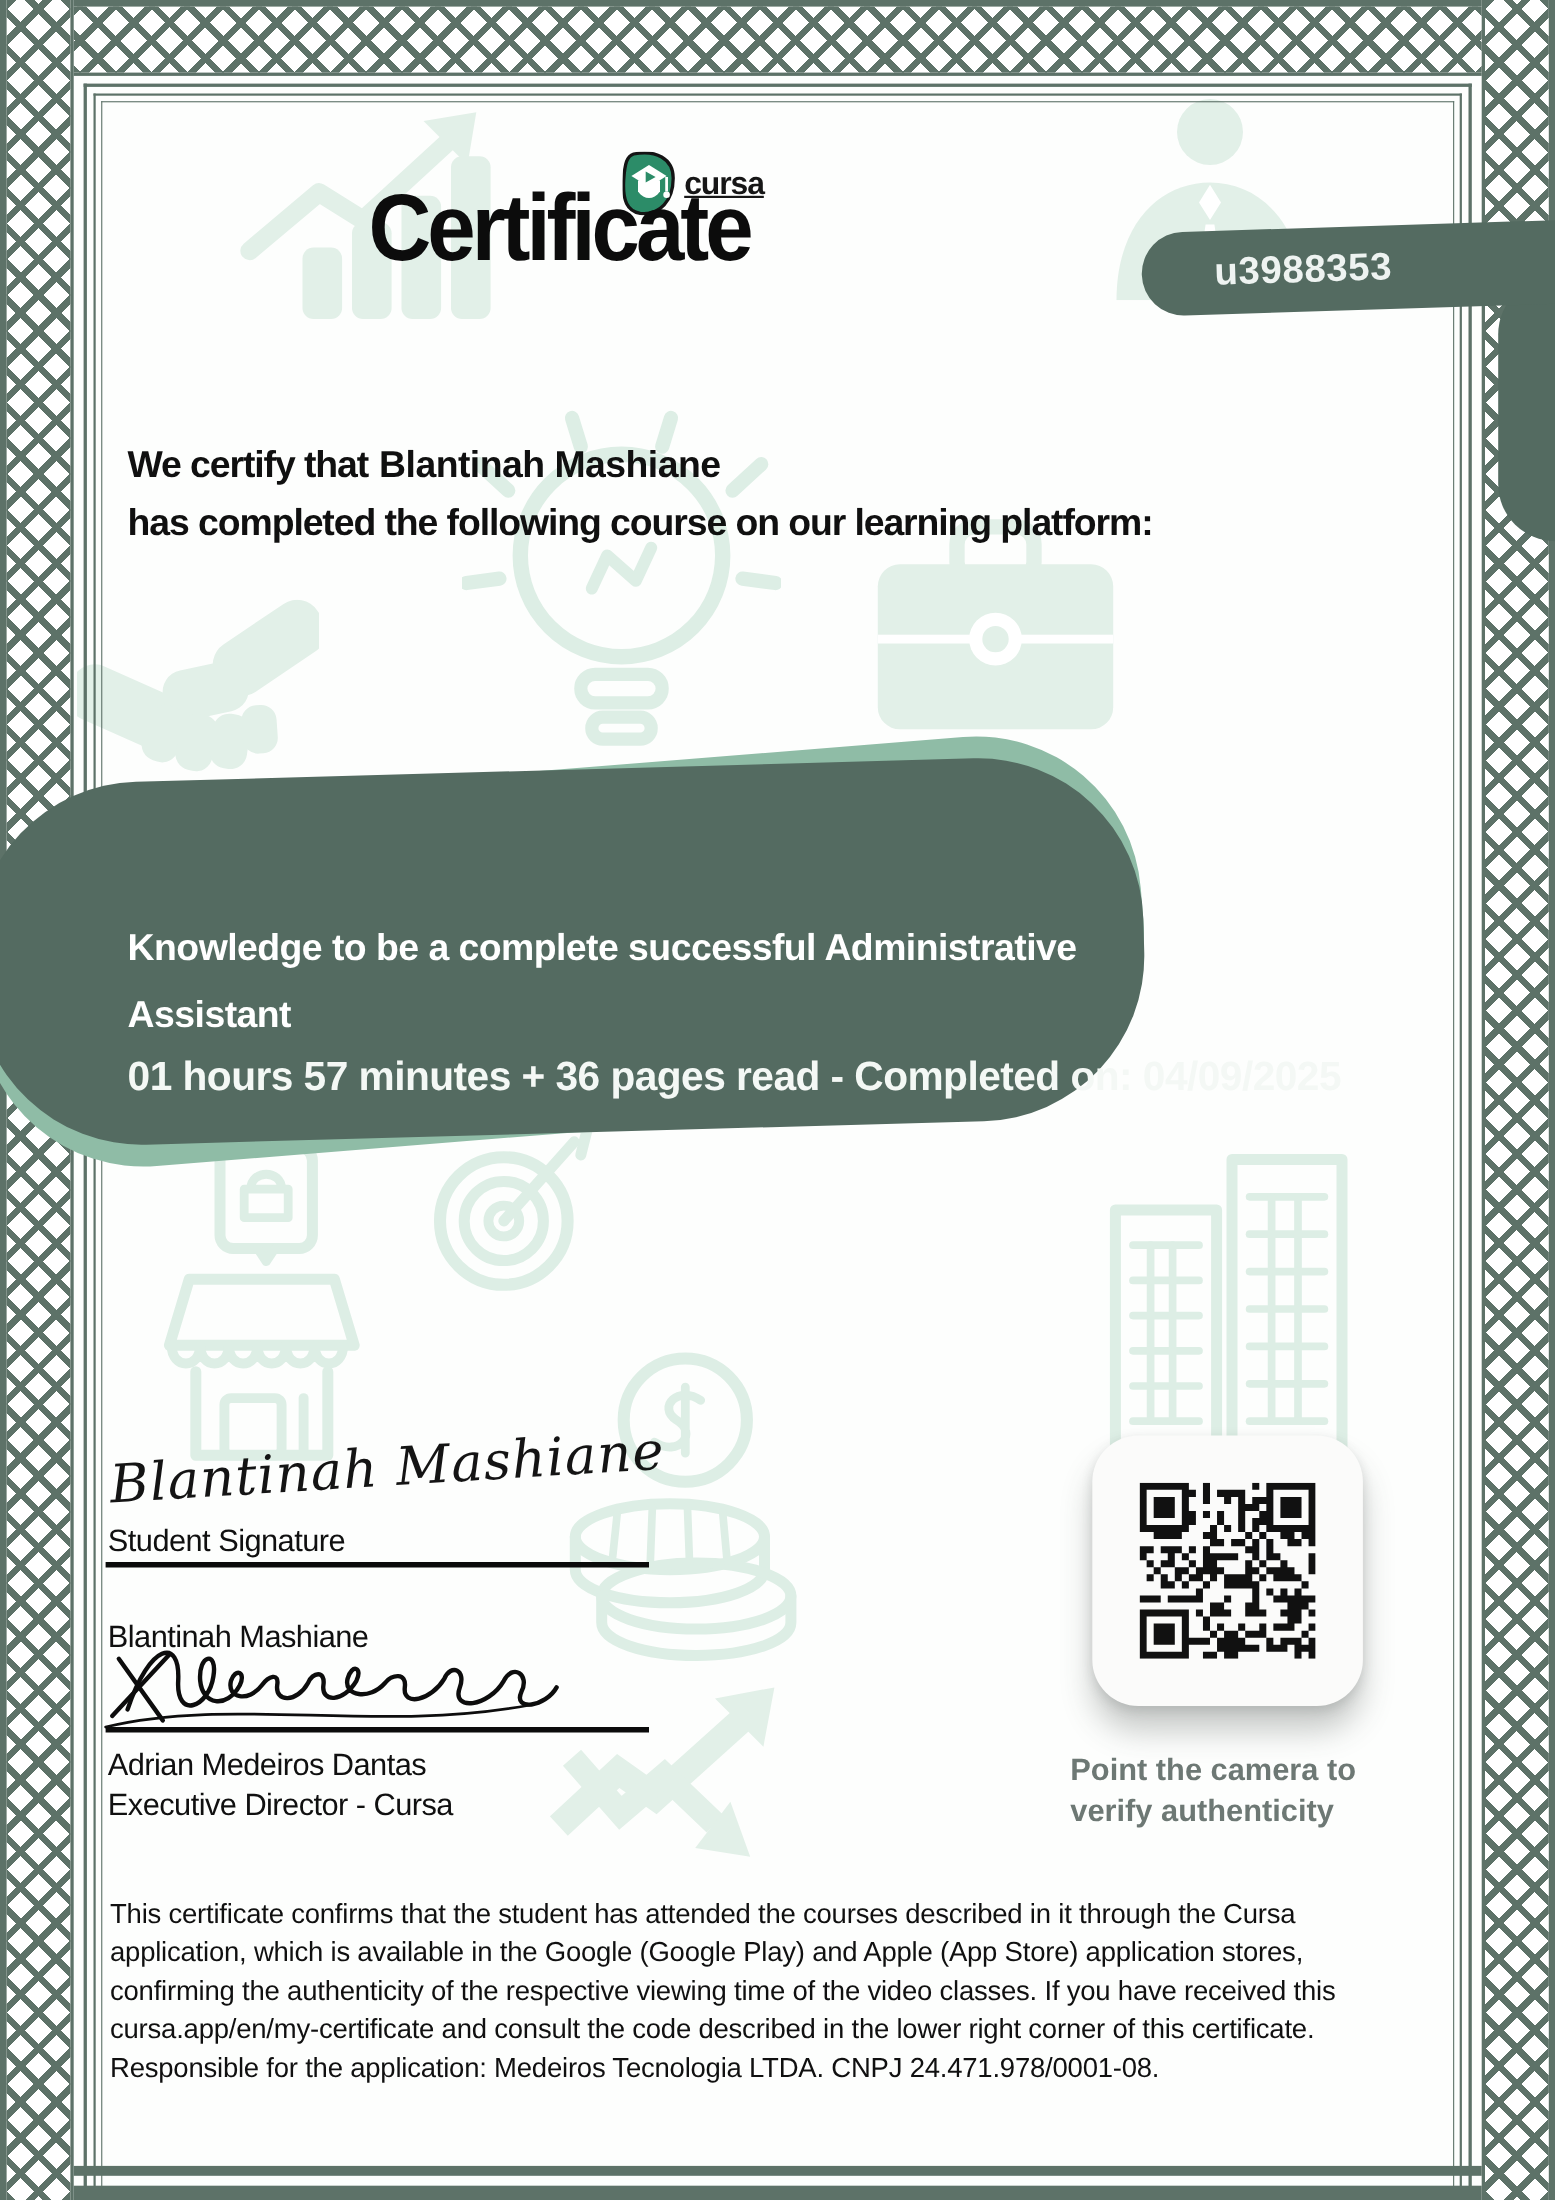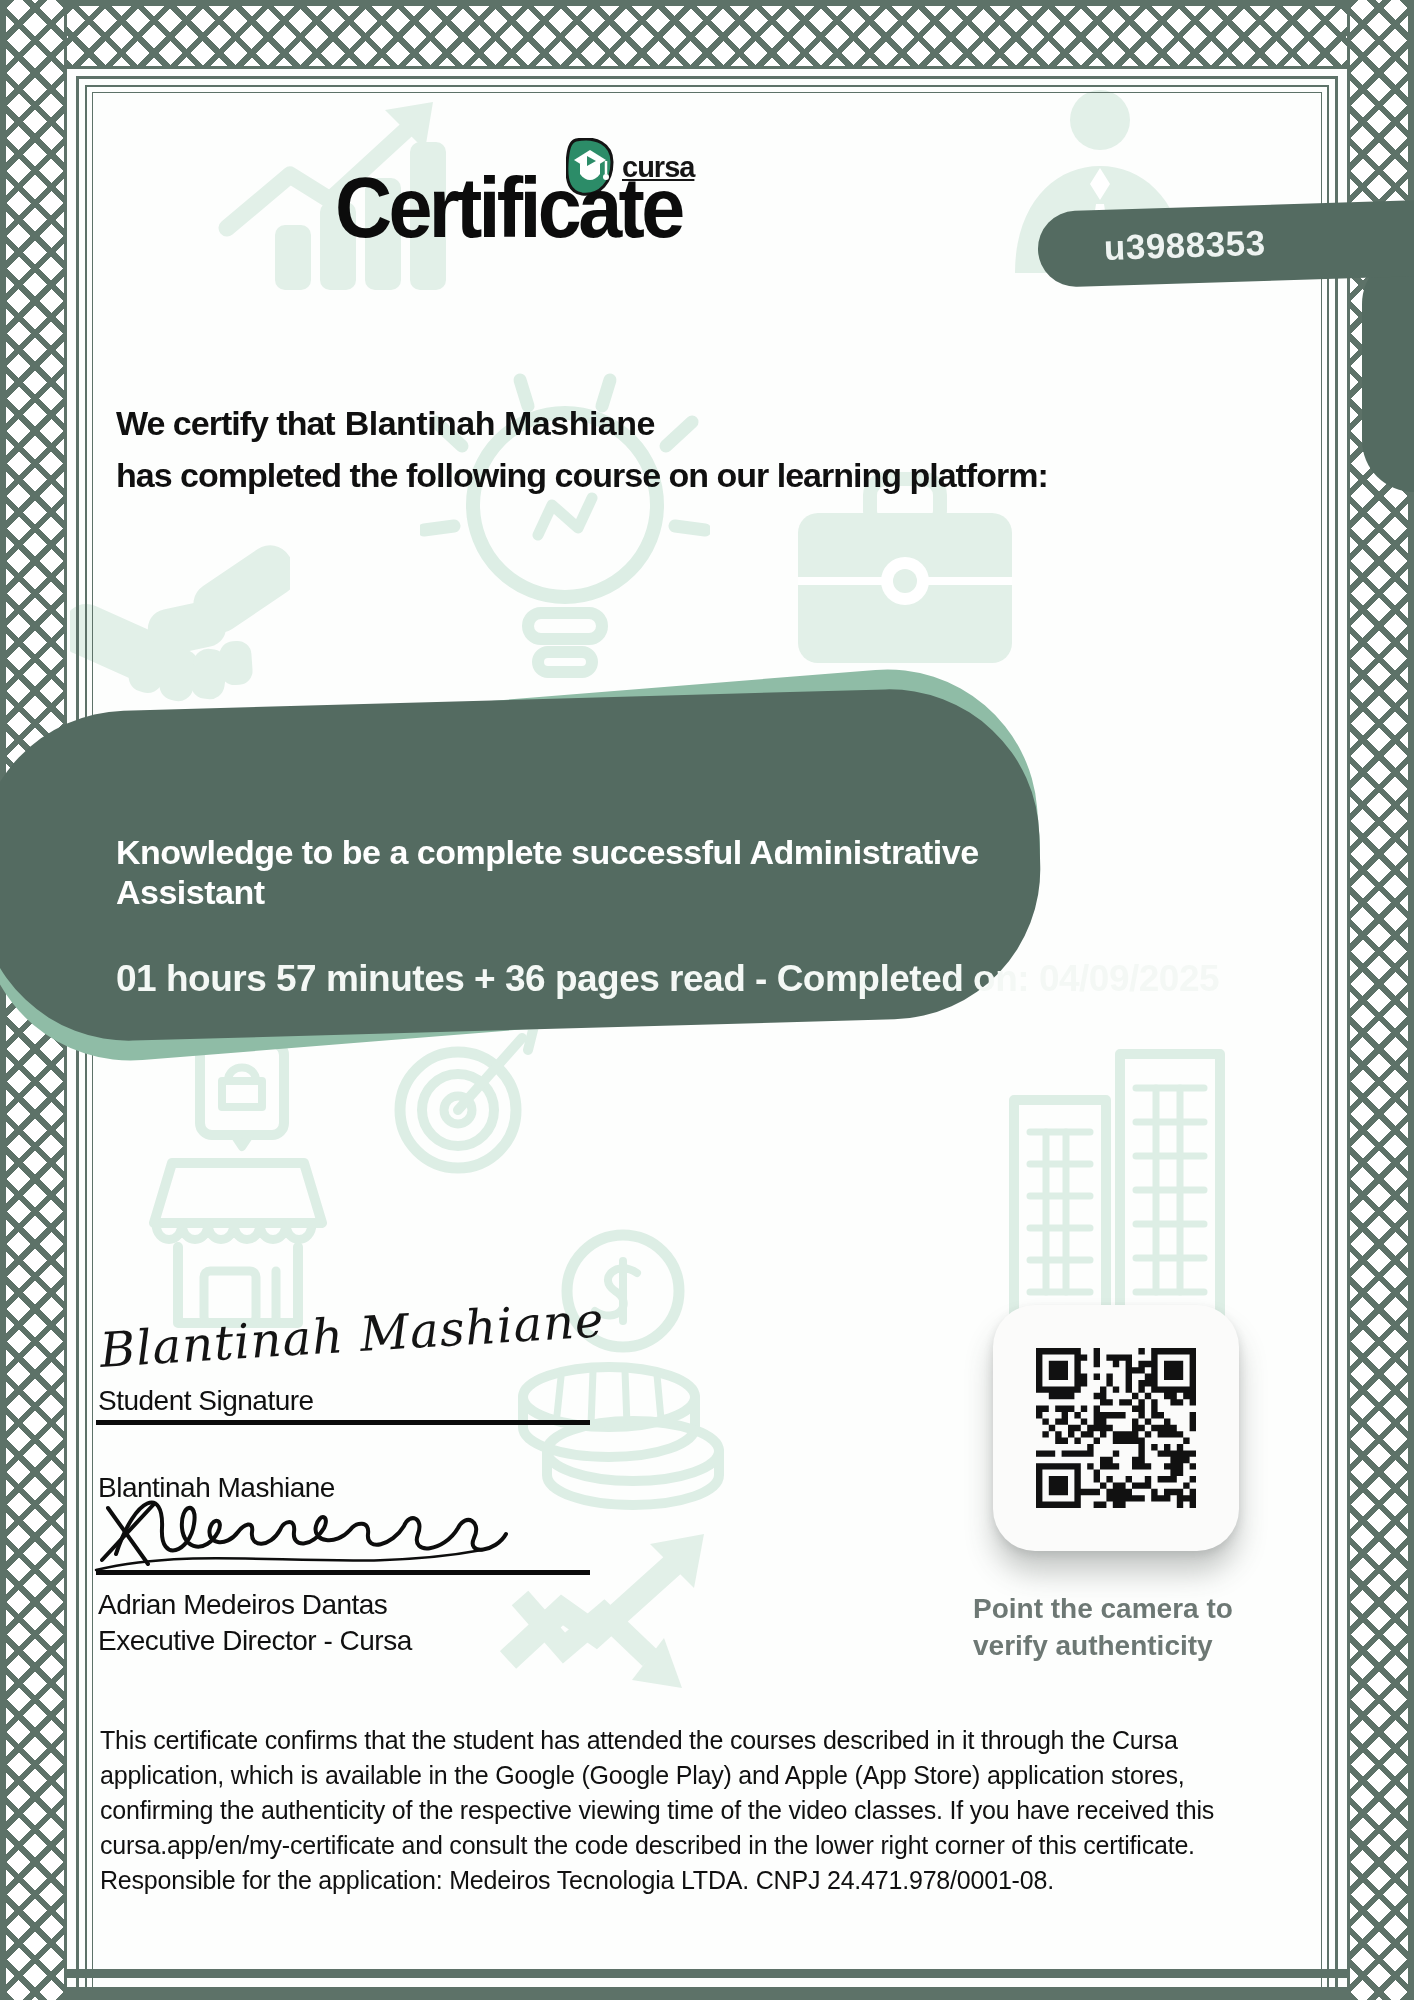--- a/index.html
+++ b/index.html
@@ -44,21 +44,21 @@
   .intro{position:absolute;left:116px;top:404px;z-index:6;color:#101010;}
   .intro .l1{font-size:34px;font-weight:600;letter-spacing:-1px;}
   .intro .l1 b{font-weight:800;margin-left:10px;letter-spacing:-.5px;}
   .intro .l2{font-size:34px;font-weight:600;letter-spacing:-1px;margin-top:13px;}
 
   
   .blob{position:absolute;left:-22px;top:700px;width:1062px;height:330px;border-radius:150px;}
   .blob-light{background:#8fbca6;transform:rotate(-4.6deg);z-index:4;}
   .blob-dark{background:#546b61;transform:rotate(-1.6deg);z-index:5;}
   .course-title{position:absolute;left:116px;top:832px;width:870px;font-size:34px;font-weight:700;
-                color:#ffffff;letter-spacing:-.5px;line-height:40px;z-index:6;}
+                color:#ffffff;letter-spacing:-.5px;line-height:61px;z-index:6;}
   .course-meta{position:absolute;left:116px;top:958px;font-size:37px;font-weight:700;color:#f4f8f5;
                letter-spacing:-.5px;z-index:6;}
 
   
   .sig-script{position:absolute;left:100px;top:1322px;font-family:"DejaVu Serif",serif;font-style:italic;
               font-size:48px;color:#141414;transform:rotate(-3.5deg);transform-origin:left center;z-index:6;letter-spacing:1px;}
   .sig-line{position:absolute;left:96px;width:494px;height:5px;background:#0b0b0b;z-index:6;}
   .sl1{top:1420px;} .sl2{top:1570px;}
   .sig-text{position:absolute;left:98px;font-size:28px;color:#101010;z-index:6;letter-spacing:-.5px;}
   .st1{top:1385px;} .st2{top:1472px;} .st3{top:1589px;} .st4{top:1625px;}

